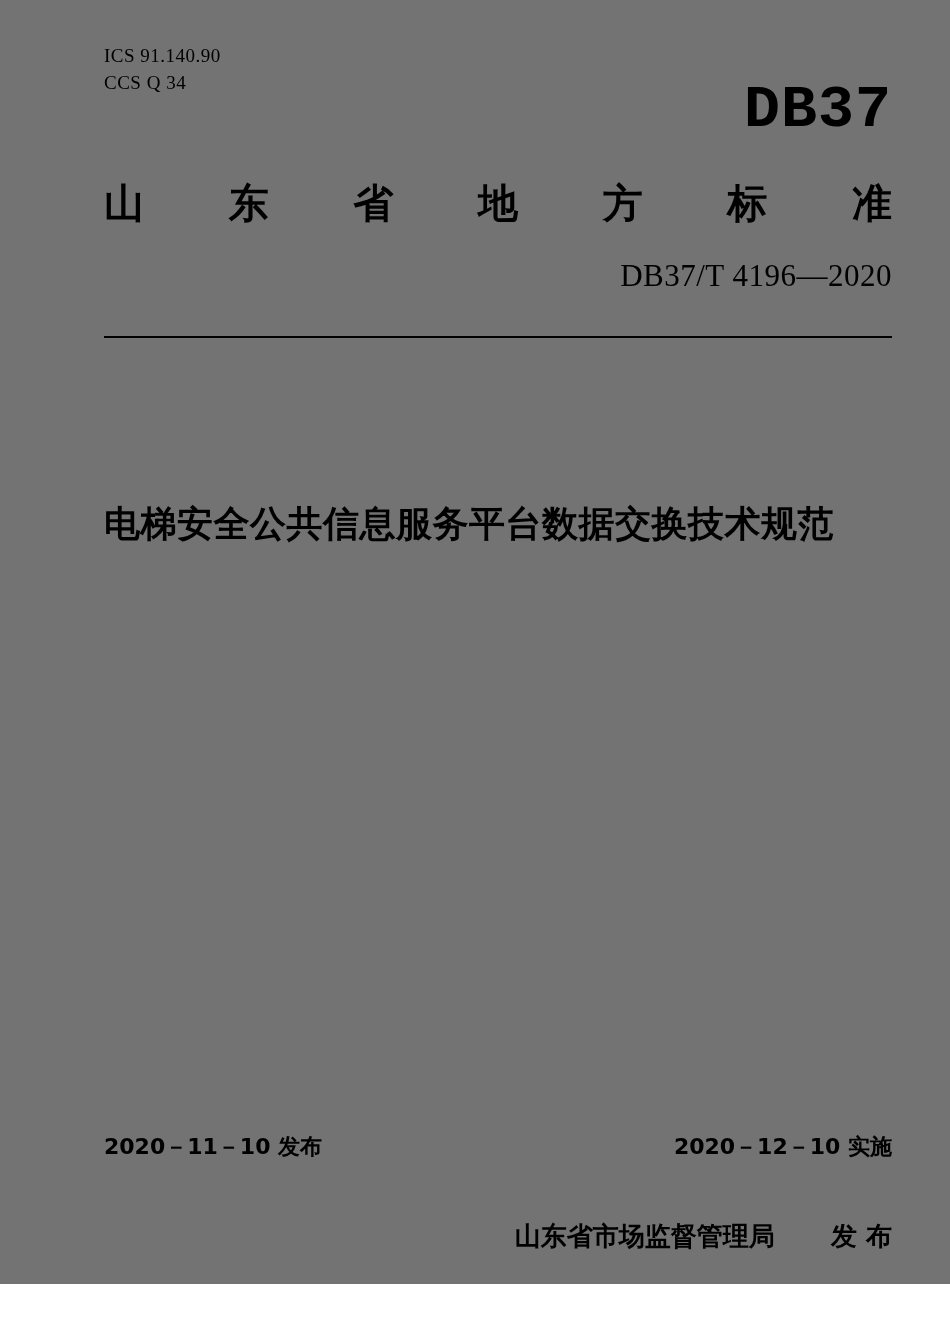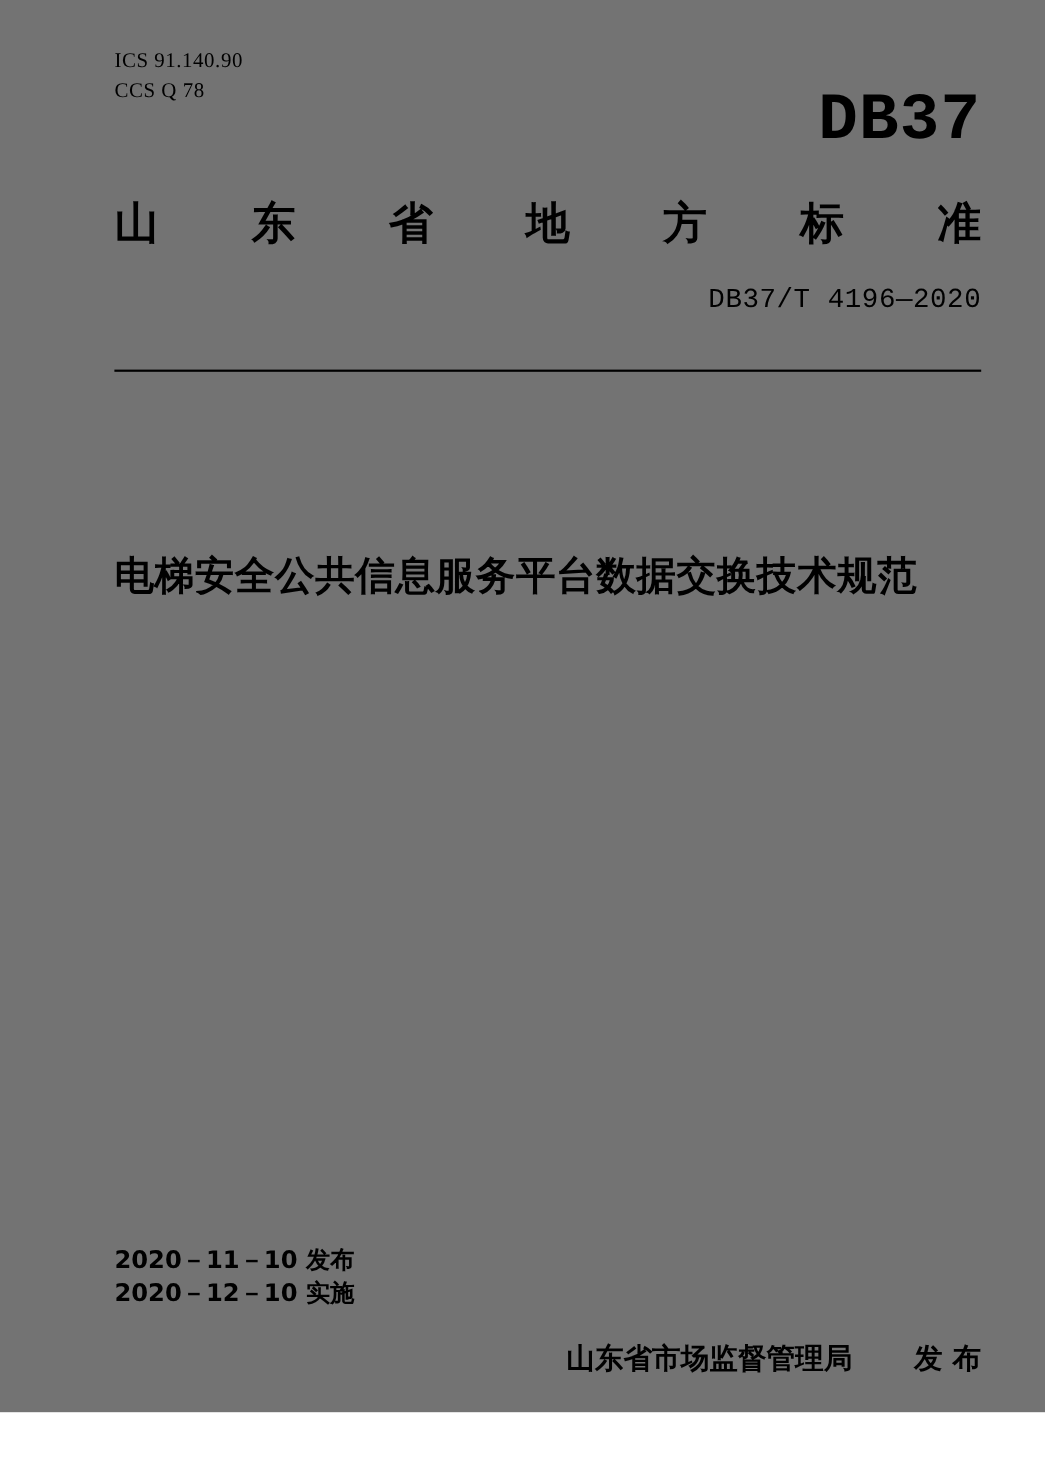--- a/index.html
+++ b/index.html
@@ -58,22 +58,22 @@
     justify-content: space-between;
     letter-spacing: 0;
   }
   .std-line span { display: inline-block; }
 
   
   .std-number {
     position: absolute;
     right: 58px;
     top: 258px;
-    font-family: Liberation Mono, monospace;
-    font-size: 25px;
+    font-family: Liberation Serif, serif;
+    font-size: 31px;
     letter-spacing: 0.5px;
   }
 
   
   .rule {
     position: absolute;
     left: 104px;
     top: 336px;
     width: 788px;
     height: 0;
@@ -99,21 +99,20 @@
     position: absolute;
     left: 104px;
     width: 788px;
     top: 1132px;
     display: flex;
     justify-content: space-between;
     font-family: "DejaVu Sans", sans-serif;
     font-weight: bold;
     font-size: 22px;
     line-height: 30px;
-    flex-direction: column;
   }
 
   
   .issuer {
     position: absolute;
     left: 104px;
     width: 788px;
     top: 1218px;
     text-align: right;
     font-family: "DejaVu Sans", sans-serif;
@@ -123,21 +122,21 @@
   }
   .issuer .gap { display: inline-block; width: 38px; }
 </style>
 </head>
 <body>
 
 <div class="page">
 
   <div class="codes">
     <div>ICS 91.140.90</div>
-    <div>CCS Q 78</div>
+    <div>CCS Q 34</div>
   </div>
 
   <div class="db-mark">DB37</div>
 
   <div class="std-line">
     <span>山</span>
     <span>东</span>
     <span>省</span>
     <span>地</span>
     <span>方</span>

